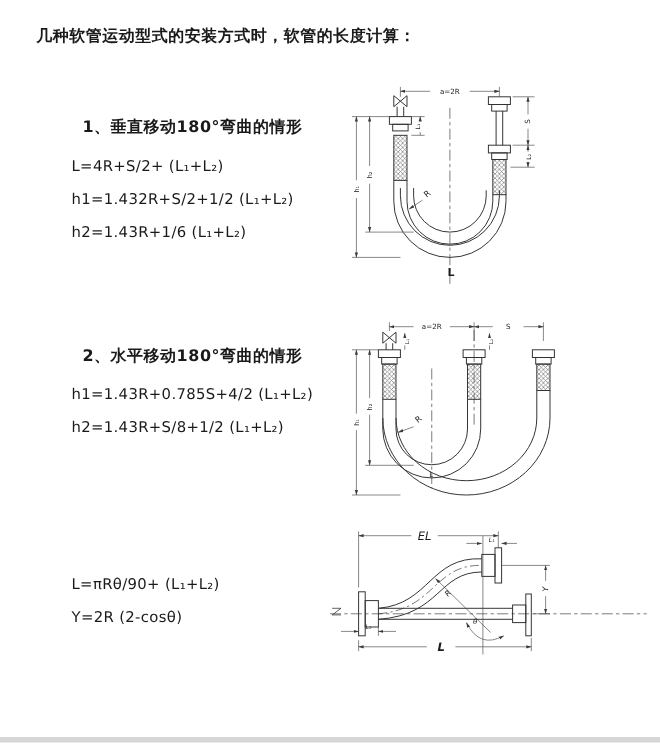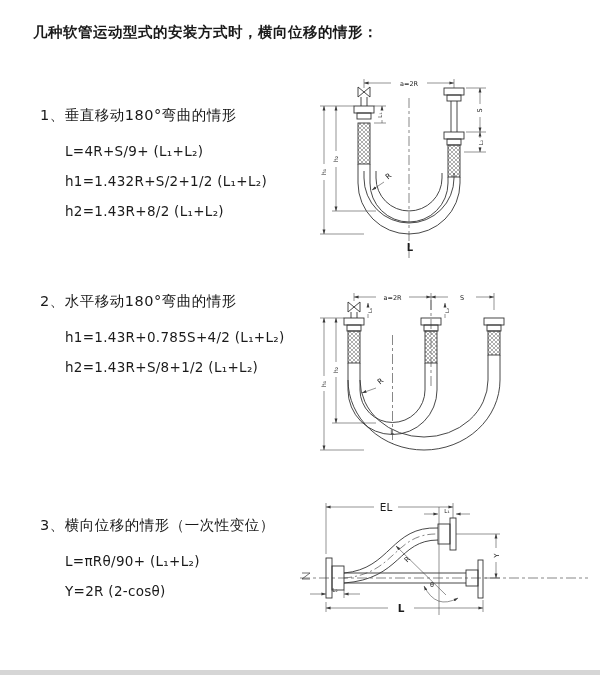--- a/index.html
+++ b/index.html
@@ -7,60 +7,59 @@
     width:600px;height:675px;position:relative;overflow:hidden;
     background:#ffffff;color:#1a1a1a;
     font-family:"DejaVu Sans","Liberation Sans",sans-serif;
   }
   .page-title{
     position:absolute;left:33px;top:23px;
     font-size:14.5px;font-weight:bold;letter-spacing:0.5px;
   }
   .section{position:absolute;left:40px;width:270px;}
   #section-1{top:106px;}
-  #section-2{top:292px;}
+  #section-2{top:314px;}
   #section-3{top:516px;}
   .section-heading{
-    font-size:14.5px;font-weight:normal;letter-spacing:0.5px;margin-bottom:11px;white-space:nowrap;
+    font-size:14.5px;font-weight:bold;letter-spacing:0.5px;margin-bottom:11px;white-space:nowrap;text-align:center;
   }
   .formula{
     height:30px;line-height:30px;font-size:13.5px;
     padding-left:25px;letter-spacing:0.3px;white-space:nowrap;
   }
   .diagram{position:absolute;text-align:right;}
   #diagram-1{left:306px;top:66px;}
   #diagram-2{left:306px;top:280px;}
-  #diagram-3{left:296px;top:488px;}
+  #diagram-3{left:296px;top:468px;font-style:italic;}
   svg{display:block;}
   svg text{fill:#1c1c1c;font-family:"DejaVu Sans","Liberation Sans",sans-serif;}
   .page-edge{
     position:absolute;left:0;top:670px;width:600px;height:5px;
     background:#d6d6d6;
   }
 </style>
 </head>
 <body>
 
-<div class="page-title">几种软管运动型式的安装方式时，横向位移的情形：</div>
+<div class="page-title">几种软管运动型式的安装方式时，软管的长度计算：</div>
 
 <div class="section" id="section-1">
   <div class="section-heading">1、垂直移动180°弯曲的情形</div>
-  <div class="formula">L=4R+S/9+ (L₁+L₂)</div>
+  <div class="formula">L=4R+S/2+ (L₁+L₂)</div>
   <div class="formula">h1=1.432R+S/2+1/2 (L₁+L₂)</div>
-  <div class="formula">h2=1.43R+8/2 (L₁+L₂)</div>
+  <div class="formula">h2=1.43R+1/6 (L₁+L₂)</div>
 </div>
 
 <div class="section" id="section-2">
   <div class="section-heading">2、水平移动180°弯曲的情形</div>
   <div class="formula">h1=1.43R+0.785S+4/2 (L₁+L₂)</div>
   <div class="formula">h2=1.43R+S/8+1/2 (L₁+L₂)</div>
 </div>
 
 <div class="section" id="section-3">
-  <div class="section-heading">3、横向位移的情形（一次性变位）</div>
   <div class="formula">L=πRθ/90+ (L₁+L₂)</div>
   <div class="formula">Y=2R (2-cosθ)</div>
 </div>
 
 <div class="diagram" id="diagram-1">
 <svg width="289" height="198" viewBox="0 0 289 198" xmlns="http://www.w3.org/2000/svg">
   <defs>
     <marker id="arr1" viewBox="0 0 10 10" refX="9.5" refY="5" markerWidth="8" markerHeight="8" orient="auto-start-reverse">
       <path d="M0 2 L10 5 L0 8 z" fill="#3a3a3a"></path>
     </marker>

